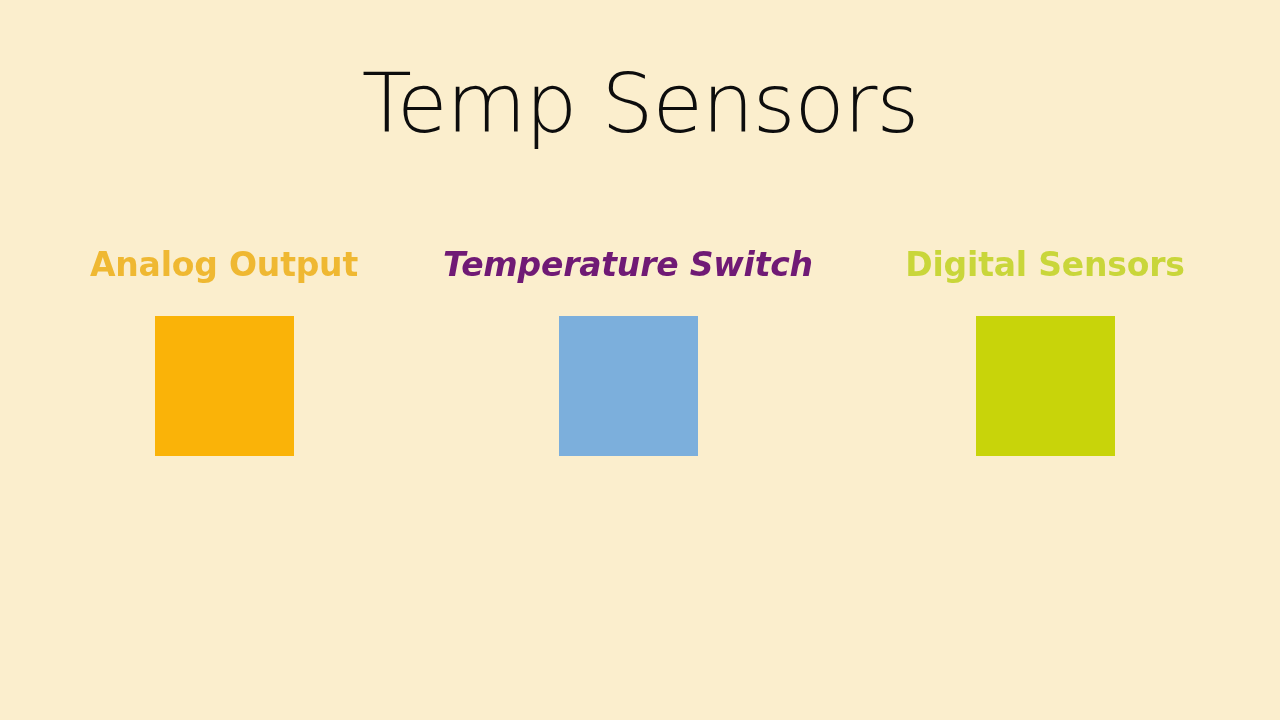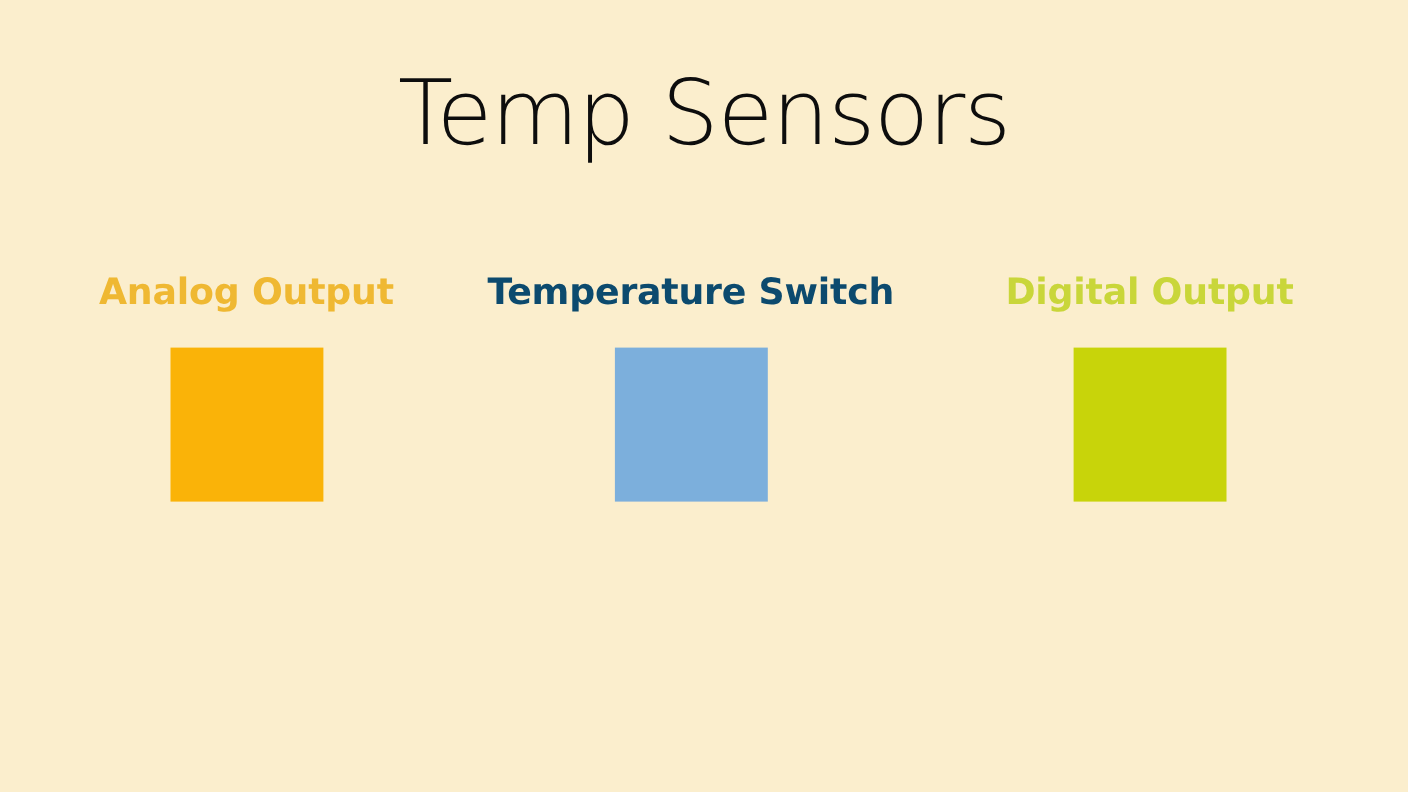--- a/index.html
+++ b/index.html
@@ -80,22 +80,22 @@
 <div id="slide" style="background: rgb(251, 238, 205);">
 
   <div id="slide-title" style="color: rgb(13, 13, 13);">Temp Sensors</div>
 
   <div id="column-analog" class="sensor-column">
     <div class="sensor-label label-analog" style="color: rgb(239, 184, 50);">Analog Output</div>
     <div class="sensor-swatch swatch-analog" style="background: rgb(250, 179, 8);"></div>
   </div>
 
   <div id="column-switch" class="sensor-column">
-    <div class="sensor-label label-switch" style="color: #0c4a6e;">Temperature Switch</div>
+    <div class="sensor-label label-switch" style="color: #701a75; font-style: italic;">Temperature Switch</div>
     <div class="sensor-swatch swatch-switch" style="background: rgb(124, 175, 220);"></div>
   </div>
 
   <div id="column-digital" class="sensor-column">
-    <div class="sensor-label label-digital" style="color: rgb(201, 214, 58);">Digital Output</div>
+    <div class="sensor-label label-digital" style="color: rgb(201, 214, 58);">Digital Sensors</div>
     <div class="sensor-swatch swatch-digital" style="background: rgb(200, 212, 10);"></div>
   </div>
 
 </div>
 
 </body></html>

